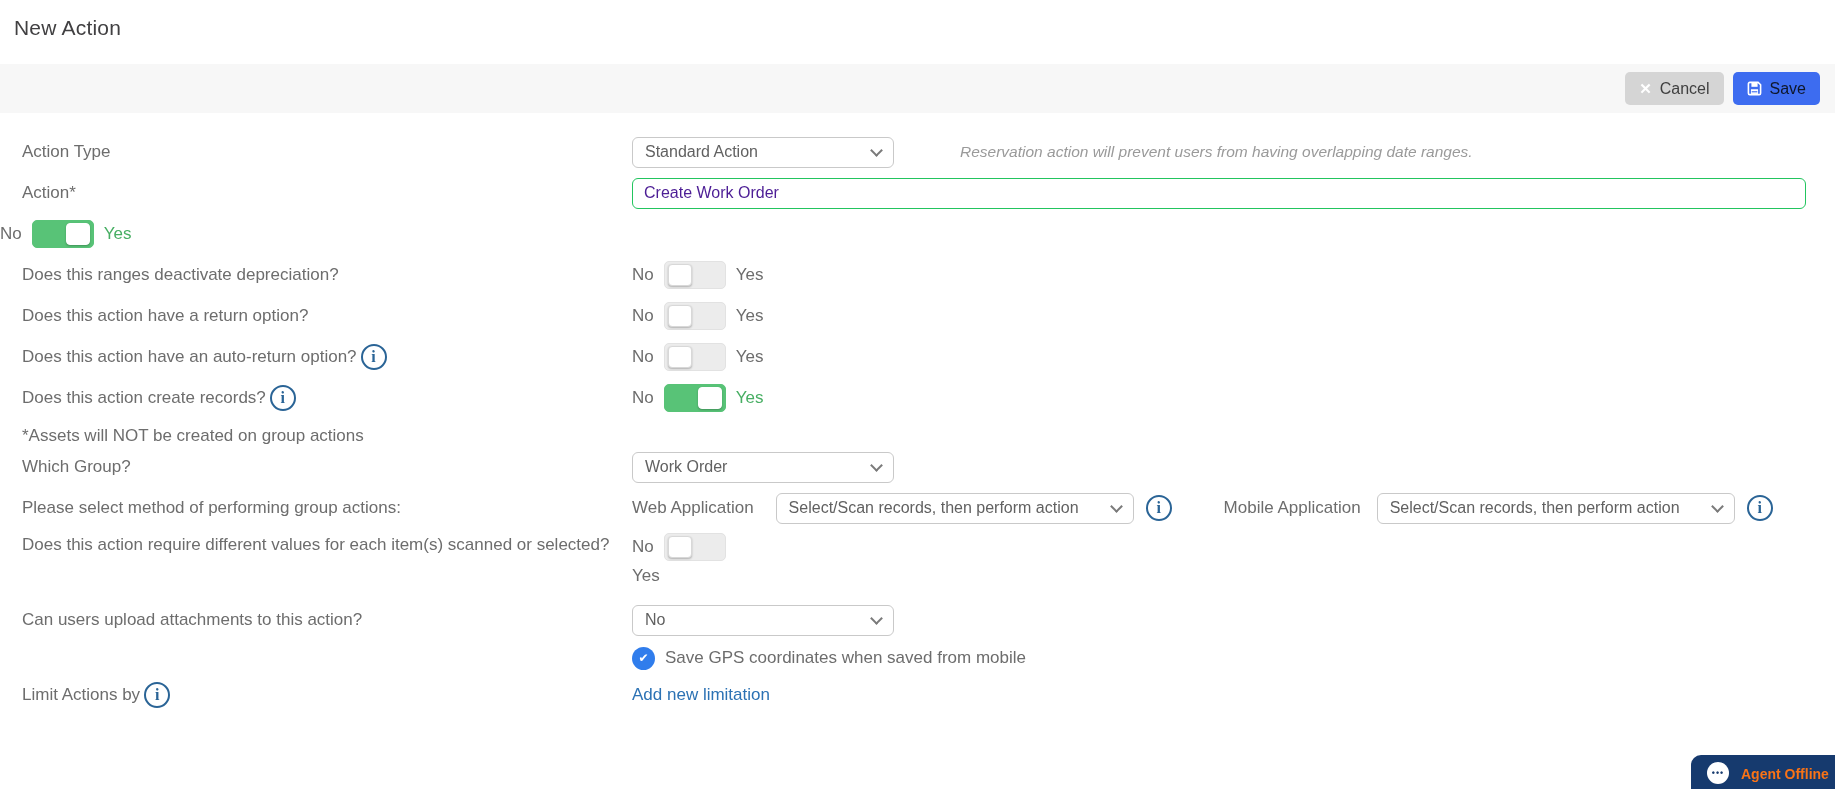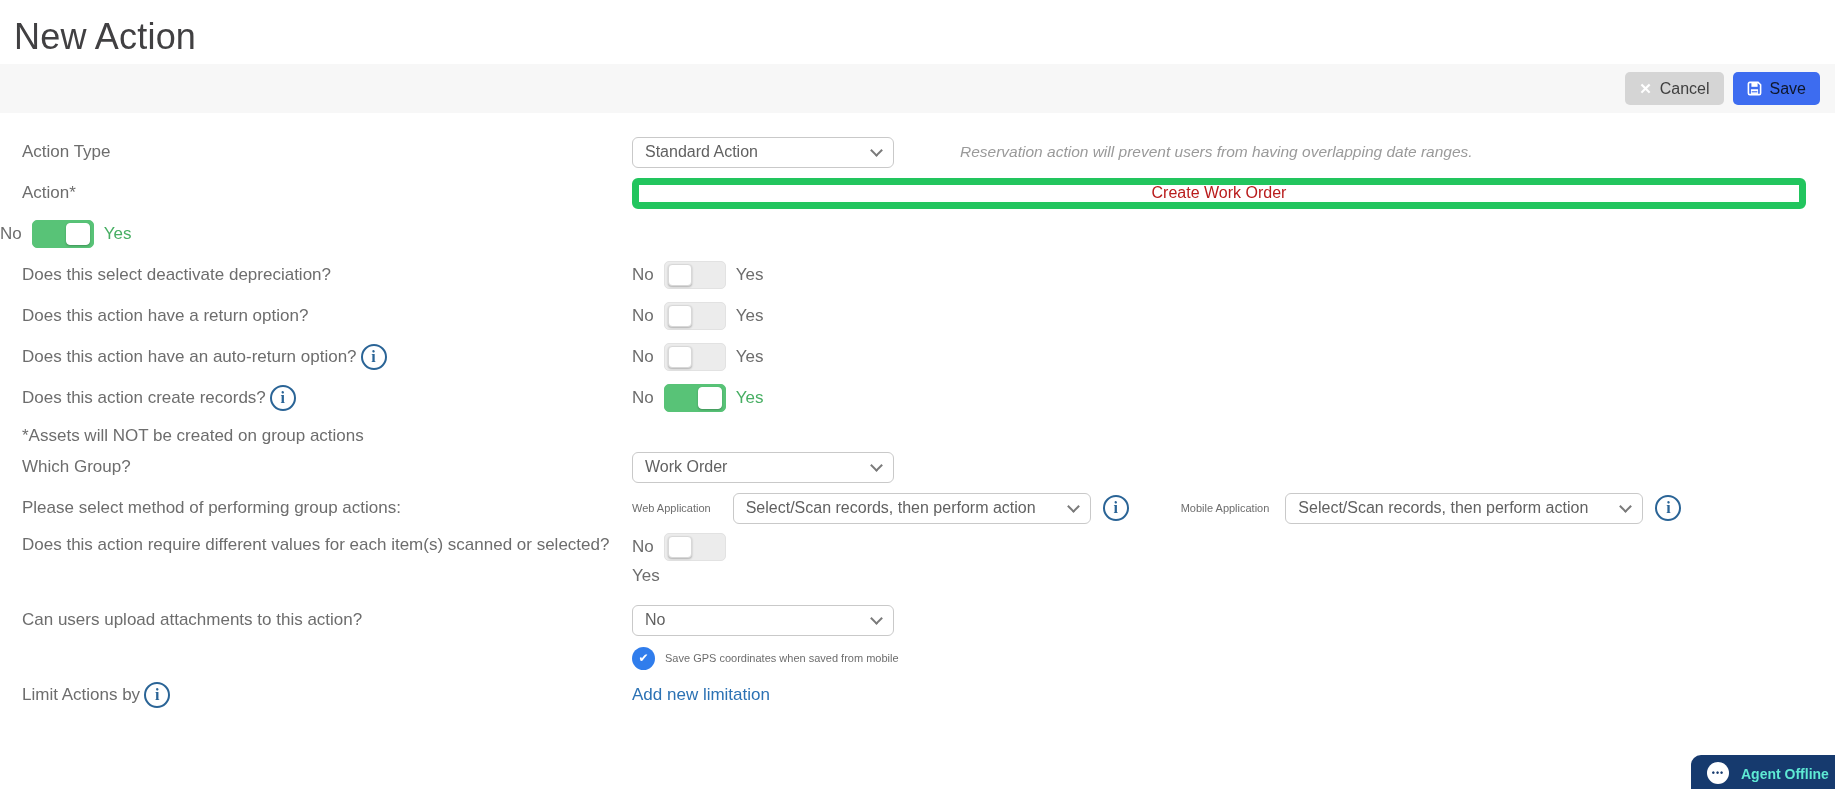--- a/index.html
+++ b/index.html
@@ -5,21 +5,21 @@
   :root{
     --green:#58c377; --green-text:#47ae63; --info-blue:#2a6496; --link-blue:#2c72b4;
     --save-blue:#3d6cf0; --gps-blue:#307dec; --chat-navy:#163a6e; --label-gray:#6d6d6d;
   }
   *{box-sizing:border-box;margin:0;padding:0}
   body{
     width:1835px;height:789px;overflow:hidden;position:relative;background:#fff;
     font-family:"Liberation Sans","DejaVu Sans",sans-serif;color:var(--label-gray);
   }
   .page-header{padding:16px 0 0 14px;height:64px;background:#fff}
-  .page-title{font-size:36px;font-weight:400;color:#414042;letter-spacing:.2px}
+  .page-title{font-size:21px;font-weight:400;color:#414042;letter-spacing:.2px}
   .toolbar{
     height:49px;background:#f7f7f7;display:flex;align-items:center;
     justify-content:flex-end;padding-right:15px;gap:9px;
   }
   .btn{
     display:inline-flex;align-items:center;gap:8px;border:none;border-radius:5px;
     height:33px;padding:0 14px;font-size:16px;cursor:pointer;
     font-family:"Liberation Sans",sans-serif;
   }
   .btn-cancel{background:#d5d5d5;color:#3f3f3f}
@@ -38,22 +38,22 @@
     display:inline-flex;align-items:center;justify-content:space-between;
     width:262px;height:31px;border:1px solid #c9c9c9;border-radius:6px;
     background:#fff;padding:0 12px;font-size:16px;color:#616161;cursor:pointer;
   }
   .select.wide{width:358px}
   .chevron-icon{
     width:9px;height:9px;border-left:2px solid #7a7a7a;border-bottom:2px solid #7a7a7a;
     transform:rotate(-45deg);margin-top:-4px;flex:none;margin-left:10px;
   }
   .text-input{
-    width:1174px;height:31px;border:7px solid #22c55e;border-radius:6px;
-    padding:0 11px;font-size:16px;color:#b91c1c;font-family:"Liberation Sans",sans-serif;background:#fff;text-align:center;
+    width:1174px;height:31px;border:1px solid #22c55e;border-radius:6px;
+    padding:0 11px;font-size:16px;color:#4c1d95;font-family:"Liberation Sans",sans-serif;background:#fff;
   }
   .note{font-style:italic;color:#9a9a9a;font-size:15.5px;margin-left:66px}
   .toggle-group{display:inline-flex;align-items:center;gap:10px}
   .toggle{
     width:62px;height:28px;background:#ececec;border:1px solid #e2e2e2;border-radius:5px;
     position:relative;cursor:pointer;flex:none;
   }
   .toggle .knob{
     width:24px;height:22px;background:#fff;border-radius:4px;border:1px solid #d8d8d8;
     position:absolute;left:3px;top:2px;box-shadow:0 1px 2px rgba(0,0,0,.25);
@@ -61,40 +61,40 @@
   .toggle-group.on .toggle{background:var(--green);border-color:var(--green)}
   .toggle-group.on .toggle .knob{left:auto;right:3px;border-color:#fff}
   .toggle-no,.toggle-yes{font-size:17px;color:var(--label-gray)}
   .toggle-group.on .toggle-yes{color:var(--green-text)}
   .info-icon{
     display:inline-flex;align-items:center;justify-content:center;flex:none;
     width:26px;height:26px;border:2px solid var(--info-blue);border-radius:50%;
     color:var(--info-blue);font-family:"Liberation Serif","DejaVu Serif",serif;
     font-weight:bold;font-size:16px;cursor:pointer;background:#fff;
   }
-  .inline-label{font-size:11px;color:var(--label-gray)}
+  .inline-label{font-size:17px;color:var(--label-gray)}
   .gps-row{display:flex;align-items:center;gap:10px}
   .gps-check{
     width:23px;height:23px;border-radius:50%;background:var(--gps-blue);flex:none;
     display:inline-flex;align-items:center;justify-content:center;cursor:pointer;
     color:#fff;font-size:12px;
   }
   .link{color:var(--link-blue);font-size:17px;text-decoration:none;cursor:pointer}
   .label-with-icon{display:inline-flex;align-items:center;gap:4px}
   .chat-widget{
     position:absolute;right:-8px;bottom:-12px;height:46px;min-width:152px;
     background:var(--chat-navy);border-top-left-radius:10px;display:flex;
     align-items:center;gap:12px;padding:0 14px 10px 16px;cursor:pointer;
   }
   .chat-circle{
     width:22px;height:22px;border-radius:50%;background:#fff;flex:none;
     display:flex;align-items:center;justify-content:center;color:var(--chat-navy);
     font-size:9px;letter-spacing:1px;font-weight:bold;
   }
-  .chat-label{color:#5eead4;font-size:14px;font-weight:bold;white-space:nowrap;margin-top:2px}
+  .chat-label{color:#f97316;font-size:14px;font-weight:bold;white-space:nowrap;margin-top:2px}
 </style>
 </head>
 <body>
 
 <div class="page-header">
   <div class="page-title">New Action</div>
 </div>
 
 <div class="toolbar">
   <button class="btn btn-cancel">
@@ -140,21 +140,21 @@
         <span class="toggle-no">No</span>
         <div class="toggle">
             <div class="knob"></div>
           </div>
         <span class="toggle-yes">Yes</span>
       </div>
     </div>
   </div>
 
   <div class="row">
-    <div class="label-col">Does this select deactivate depreciation?</div>
+    <div class="label-col">Does this ranges deactivate depreciation?</div>
     <div class="ctrl-col">
       <div class="toggle-group">
         <span class="toggle-no">No</span>
         <div class="toggle">
             <div class="knob"></div>
           </div>
         <span class="toggle-yes">Yes</span>
       </div>
     </div>
   </div>

